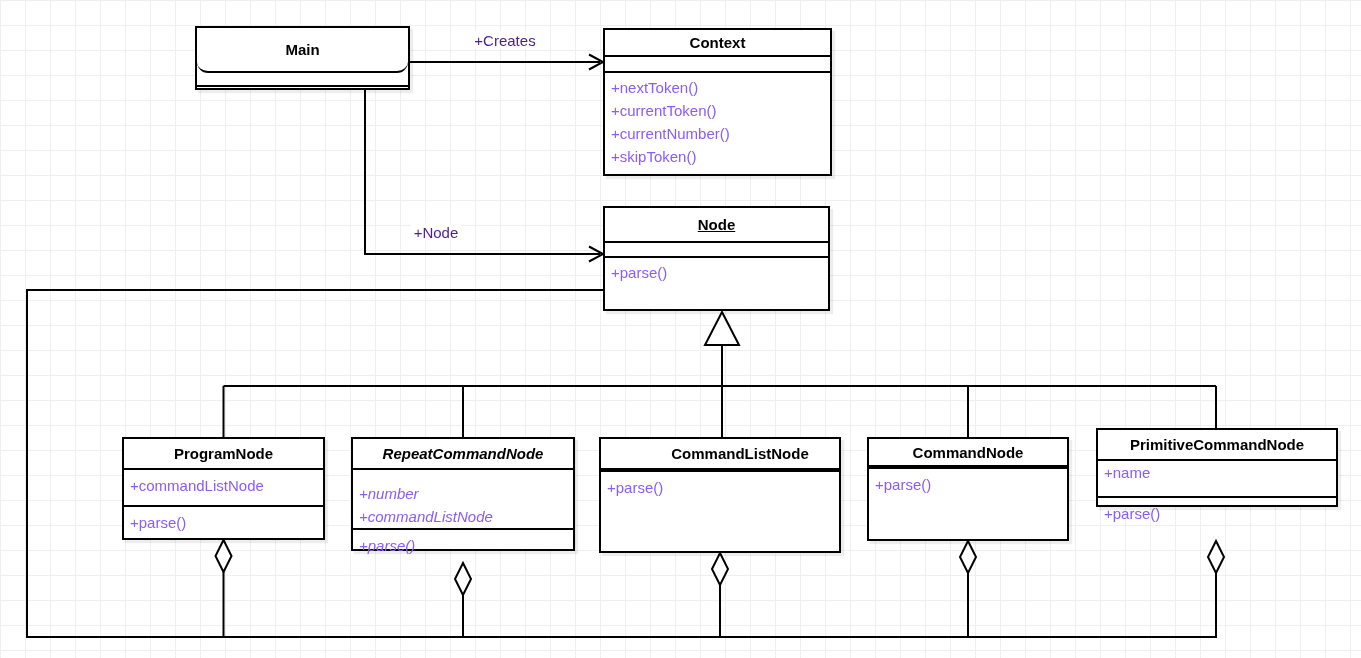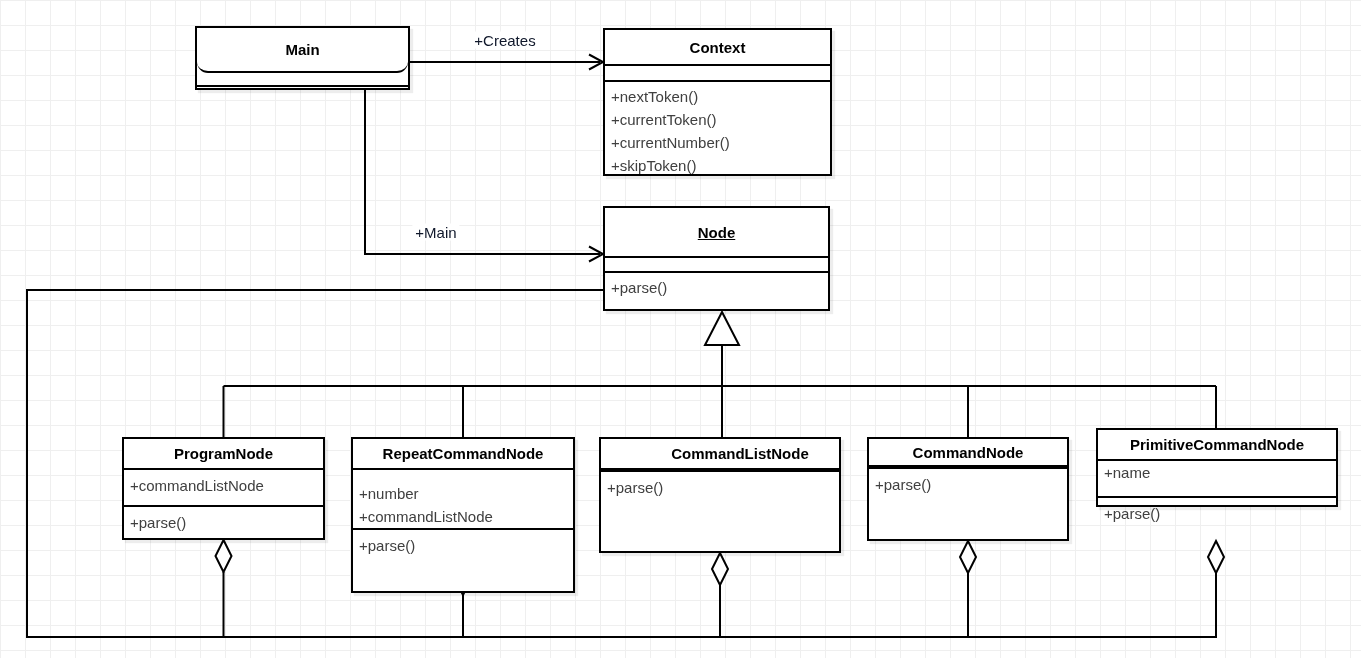--- a/index.html
+++ b/index.html
@@ -24,28 +24,28 @@
   }
   .cls-title{
     box-sizing:border-box;
     display:flex;align-items:center;justify-content:center;
     font-weight:bold;font-size:15px;color:#000;
     border-bottom:2px solid #000;
   }
   .sec{box-sizing:border-box;overflow:hidden;}
   .sec.methods{border-top:2px solid #000;}
   .row{
-    font-size:15px;color:#404040;
+    font-size:15px;color:#8b5cf6;
     line-height:22px;padding-left:6px;padding-top:1px;
     white-space:nowrap;
   }
   .edge-label{
     position:absolute;
     transform:translate(-50%,-50%);
-    font-size:15px;color:#0f172a;
+    font-size:15px;color:#4c1d95;
     background:#ffffff;padding:0 3px;
     white-space:nowrap;
   }
 </style>
 </head>
 <body>
 
 <div id="canvas">
 
   <svg id="edges" viewBox="0 0 1361 658" xmlns="http://www.w3.org/2000/svg">
@@ -84,49 +84,49 @@
     </g>
   </svg>
 
   <div class="cls" style="left:195px;top:26px;width:215px;height:64px;">
     <div class="cls-title" style="height:45px;border-radius:11px;">Main</div>
     <div class="sec attrs" style="height:12px;"></div>
     <div class="sec methods" style="height:14px;"></div>
   </div>
 
   <div class="cls" style="left:603px;top:28px;width:229px;height:148px;">
-    <div class="cls-title" style="height:36px;">Context</div>
+    <div class="cls-title" style="height:27px;">Context</div>
     <div class="sec attrs" style="height:14px;"></div>
     <div class="sec methods" style="height:96px;padding-top:3px;">
       <div class="row">+nextToken()</div>
       <div class="row">+currentToken()</div>
       <div class="row">+currentNumber()</div>
       <div class="row">+skipToken()</div>
     </div>
   </div>
 
   <div class="cls" style="left:603px;top:206px;width:227px;height:105px;">
-    <div class="cls-title" style="height:50px;text-decoration:underline;">Node</div>
+    <div class="cls-title" style="height:35px;text-decoration:underline;">Node</div>
     <div class="sec attrs" style="height:13px;"></div>
     <div class="sec methods" style="height:53px;padding-top:3px;">
       <div class="row">+parse()</div>
     </div>
   </div>
 
   <div class="cls" style="left:122px;top:437px;width:203px;height:103px;">
     <div class="cls-title" style="height:31px;">ProgramNode</div>
     <div class="sec attrs" style="height:35px;padding-top:4px;">
       <div class="row">+commandListNode</div>
     </div>
     <div class="sec methods" style="height:33px;padding-top:4px;">
       <div class="row">+parse()</div>
     </div>
   </div>
 
-  <div class="cls" style="left:351px;top:437px;width:224px;height:156px;">
+  <div class="cls" style="left:351px;top:437px;width:224px;height:114px;font-style:italic;">
     <div class="cls-title" style="height:31px;">RepeatCommandNode</div>
     <div class="sec attrs" style="height:58px;padding-top:12px;">
       <div class="row">+number</div>
       <div class="row">+commandListNode</div>
     </div>
     <div class="sec methods" style="height:33px;padding-top:4px;">
       <div class="row">+parse()</div>
     </div>
   </div>
 
@@ -148,15 +148,15 @@
     <div class="cls-title" style="height:31px;">PrimitiveCommandNode</div>
     <div class="sec attrs" style="height:35px;">
       <div class="row">+name</div>
     </div>
     <div class="sec methods" style="height:34px;padding-top:4px;">
       <div class="row">+parse()</div>
     </div>
   </div>
 
   <div class="edge-label" style="left:505px;top:40px;">+Creates</div>
-  <div class="edge-label" style="left:436px;top:232px;">+Main</div>
+  <div class="edge-label" style="left:436px;top:232px;">+Node</div>
 
 </div>
 
 </body></html>

